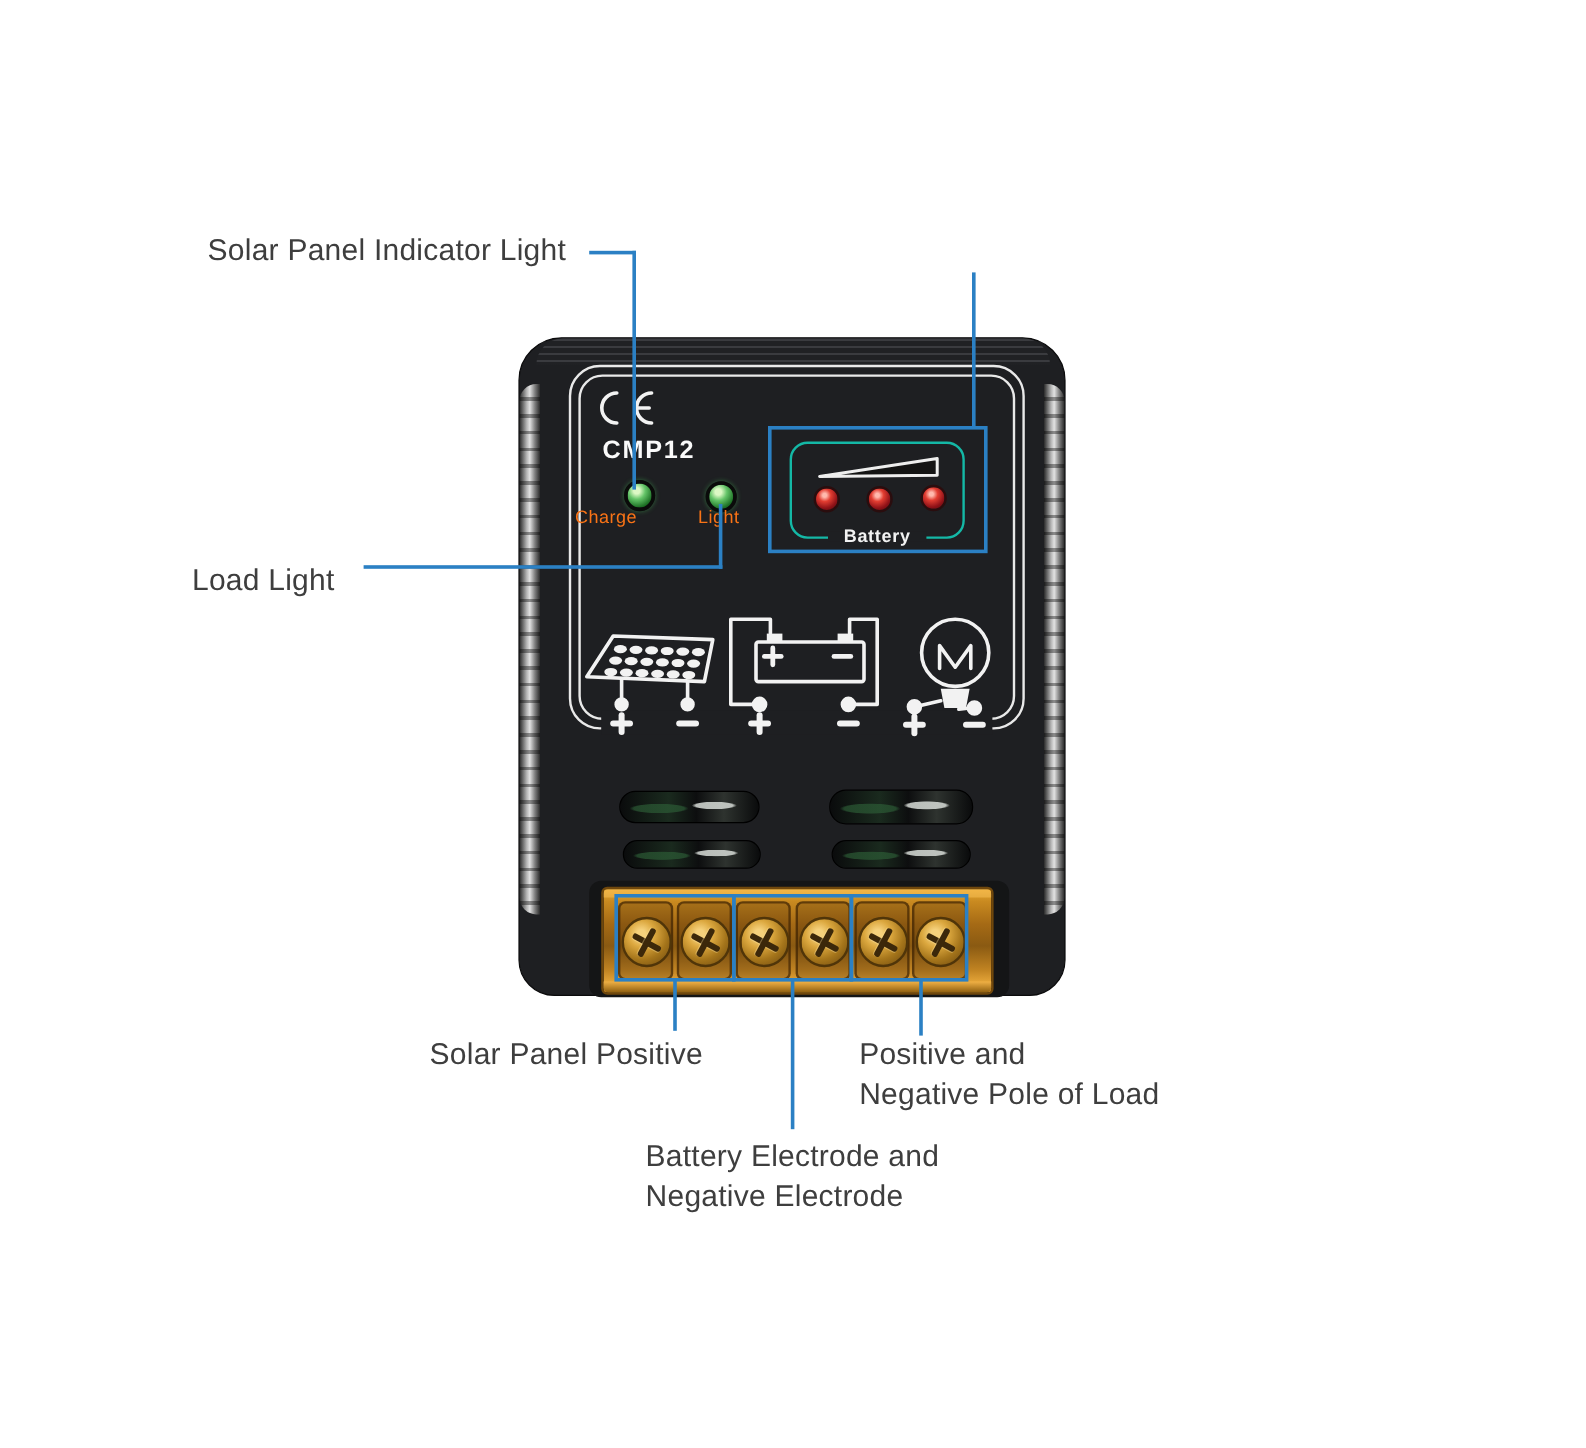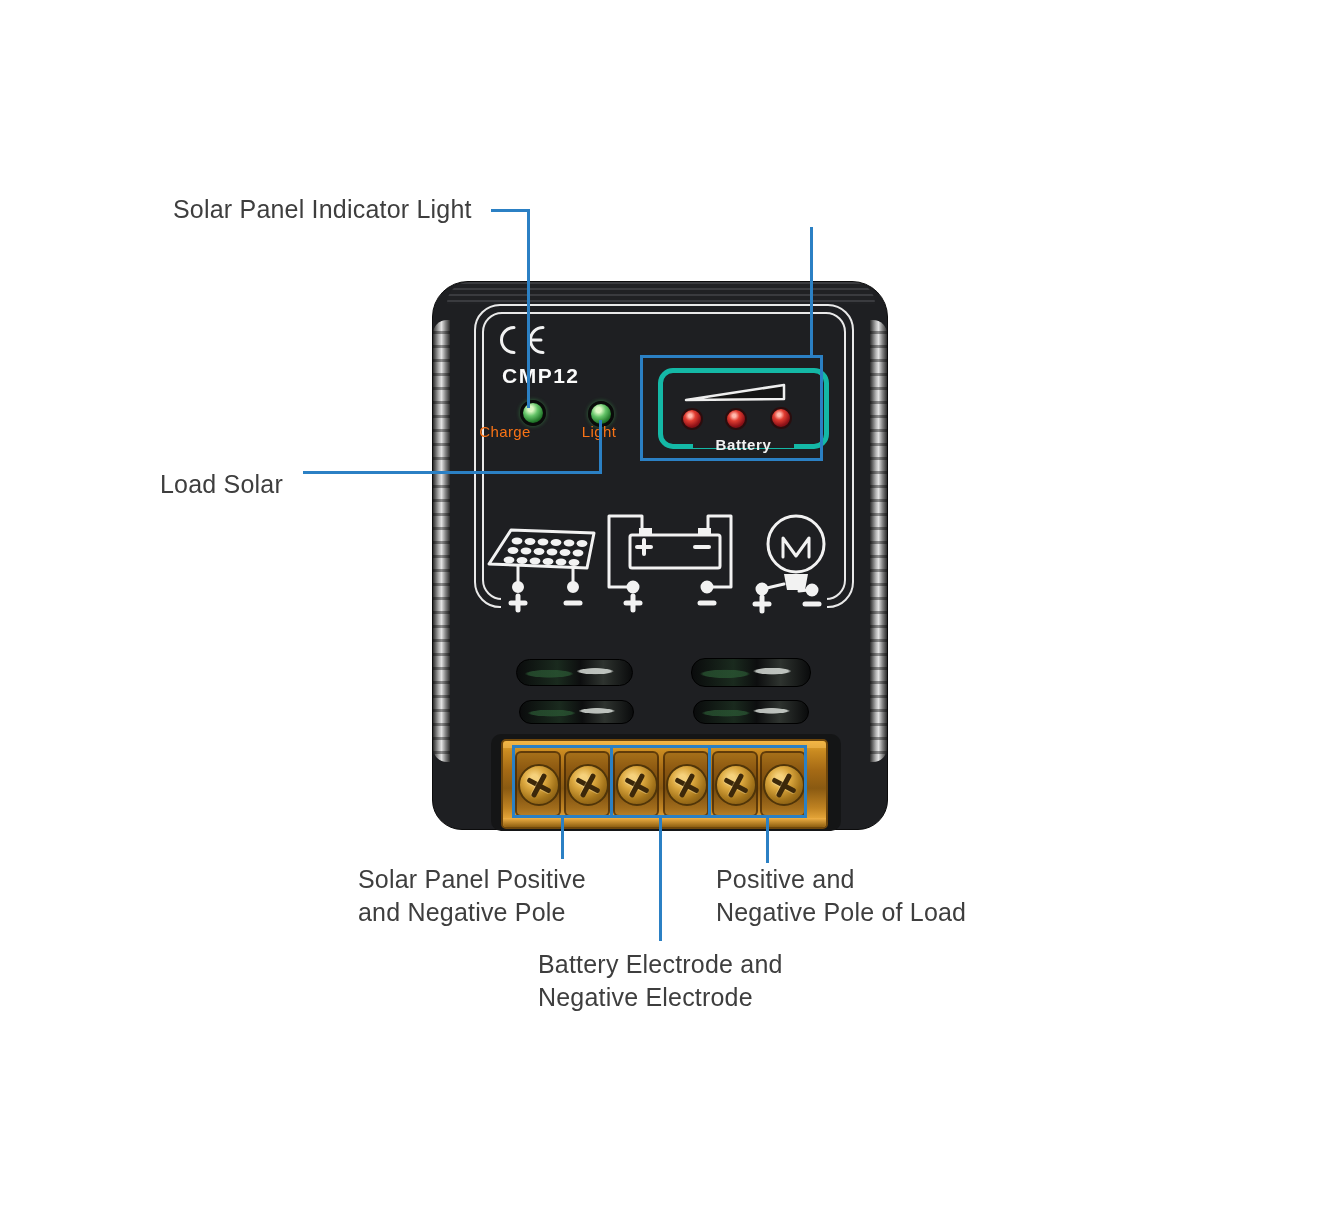--- a/index.html
+++ b/index.html
@@ -59,22 +59,22 @@
     border:3px solid #0a0b0a;
     background:radial-gradient(circle at 38% 30%,#dcf8c4 0 14%,#64c468 38%,#1f7327 72%,#0b3a10 100%);
     box-shadow:0 0 4px rgba(70,200,90,.45);
   }
   .led-label{
     position:absolute;color:#f97316;font-size:15px;font-weight:400;letter-spacing:.4px;
     text-align:center;
   }
   
   .bat-panel{
-    position:absolute;left:225px;top:86px;width:171px;height:81px;box-sizing:border-box;
-    border:5px solid #14b8a6;border-radius:15px;
+    position:absolute;left:225px;top:86px;width:146px;height:81px;box-sizing:border-box;
+    border:2px solid #14b8a6;border-radius:15px;
   }
   .bat-gap{
     position:absolute;left:30px;right:30px;bottom:-4px;height:8px;background:#1e1f22;
   }
   .bat-label{
     position:absolute;left:0;right:0;bottom:-9px;text-align:center;color:#f2f2f2;
     font-size:15px;font-weight:600;letter-spacing:.6px;
   }
   .wedge{position:absolute;left:0;top:0;}
   .led-red{
@@ -268,26 +268,25 @@
       <div class="term-lip-bottom"></div>
     </div>
   </div>
 
   <div class="ann" style="left:159px;top:193px;margin-left:14px;">
     <span>Solar Panel Indicator Light</span>
   </div>
 
 
   <div class="ann" style="left:160px;top:468px;">
-    <span>Load Solar</span>
+    <span>Load Light</span>
   </div>
 
   <div class="ann" style="left:358px;top:863px;">
     <span>Solar Panel Positive</span>
-    <span>and Negative Pole</span>
   </div>
 
   <div class="ann" style="left:538px;top:948px;">
     <span>Battery Electrode and</span>
     <span>Negative Electrode</span>
   </div>
 
   <div class="ann" style="left:716px;top:863px;">
     <span>Positive and</span>
     <span>Negative Pole of Load</span>

